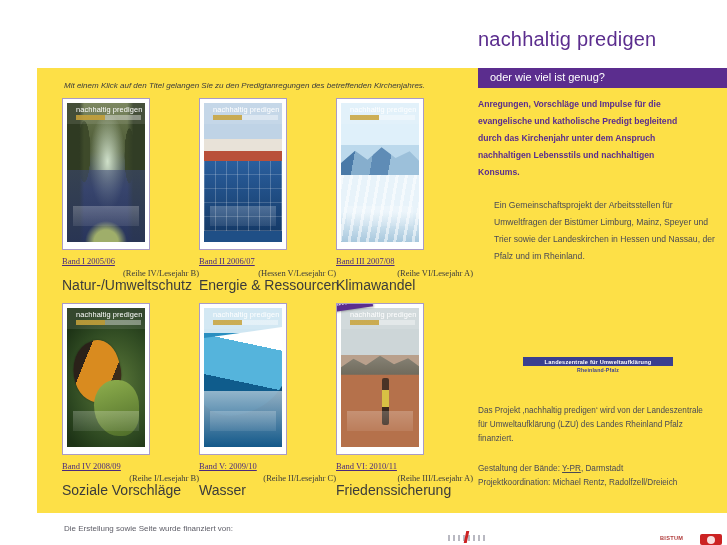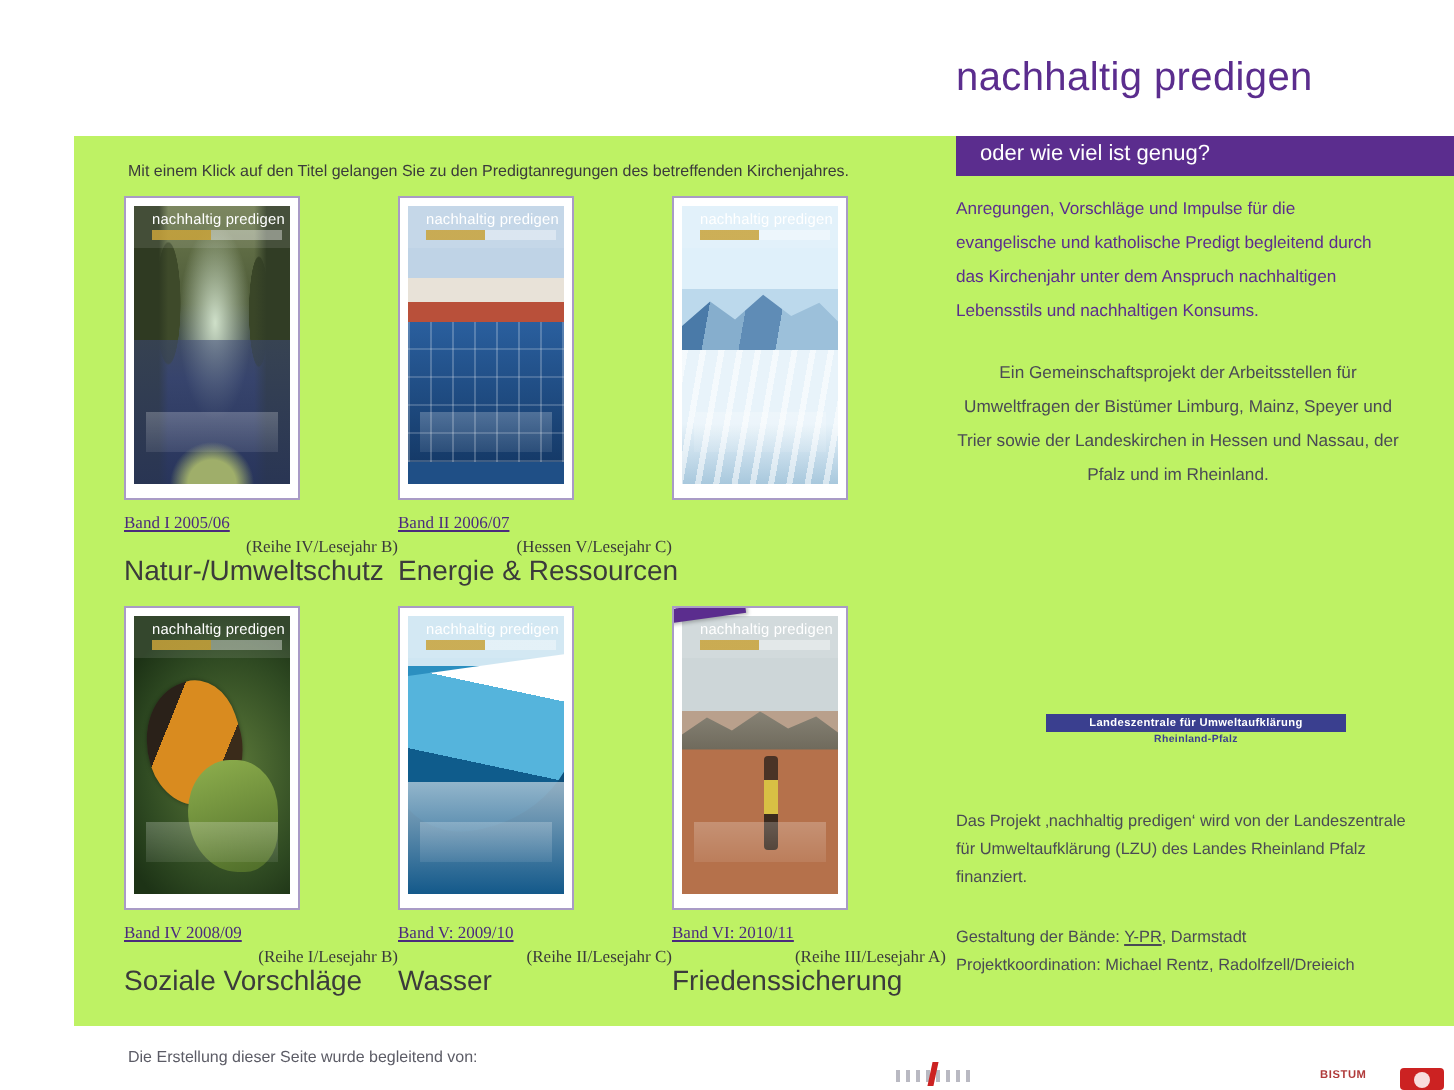--- a/index.html
+++ b/index.html
@@ -27,21 +27,21 @@
     white-space: nowrap;
   }
 
   
   .panel {
     position: absolute;
     left: 37px;
     top: 68px;
     width: 690px;
     height: 445px;
-    background: #bef264;
+    background: #fde047;
   }
 
   
   .subtitle-bar {
     position: absolute;
     left: 441px;
     top: 0px;
     width: 249px;
     height: 20px;
     background: #5b2d8e;
@@ -56,20 +56,21 @@
   }
 
   
   .intro-text {
     position: absolute;
     left: 27px;
     top: 13px;
     font-size: 8px;
     color: #3b3b3b;
     white-space: nowrap;
+    font-style: italic;
   }
 
   .books-grid {
     position: absolute;
     left: 25px;
     top: 30px;
     width: 410px;
   }
   .book-row {
     position: relative;
@@ -304,31 +305,30 @@
   .right-col {
     position: absolute;
     left: 441px;
     top: 28px;
     width: 240px;
   }
   .lead-para {
     font-size: 8.6px;
     line-height: 17px;
     color: #5b2d8e;
-    font-weight: normal;
+    font-weight: bold;
     margin: 0 0 14px 0;
     width: 218px;
   }
   .body-para {
     font-size: 8.6px;
     line-height: 17px;
     color: #4a4a55;
-    margin: 0;
+    margin: 16px;
     width: 222px;
-    text-align: center;
   }
 
   
   .logo-block {
     position: absolute;
     left: 441px;
     top: 288px;
     width: 240px;
     text-align: center;
   }
@@ -503,20 +503,25 @@
       <div class="book-cell c2">
         <div class="cover">
           <div class="cover-inner">
             <div class="cover-art art3"></div>
             <div class="cover-banner">
               <div class="bt">nachhaltig predigen</div>
               <div class="bs"></div>
             </div>
             <div class="cover-caption"></div>
           </div>
+        </div>
+        <div class="book-meta">
+          <a class="book-link">Band III 2007/08</a>
+          <span class="book-series">(Reihe VI/Lesejahr A)</span>
+          <span class="book-topic">Klimawandel</span>
         </div>
       </div>
 
     </div>
 
     <div class="book-row">
 
       <div class="book-cell c0">
         <div class="cover">
           <div class="cover-inner">
@@ -586,21 +591,21 @@
   </div>
 
   <div class="funding-block">
     <p class="funding-para">Das Projekt ‚nachhaltig predigen‘ wird von der Landeszentrale für Umweltaufklärung (LZU) des Landes Rheinland Pfalz finanziert.</p>
     <div class="credit-line"><span>Gestaltung der Bände: </span><a class="credit-link">Y-PR</a><span>, Darmstadt</span></div>
     <div class="credit-line">Projektkoordination: Michael Rentz, Radolfzell/Dreieich</div>
   </div>
 
 </div>
 
-<div class="footer-note">Die Erstellung dieser Seite wurde begleitend von:</div>
+<div class="footer-note">Die Erstellung sowie Seite wurde finanziert von:</div>
 
 <div class="footer-logo-a">
   <div class="mark"></div>
   <div class="tick"></div>
 </div>
 
 <div class="footer-logo-b">
   <div class="txt">BISTUM</div>
   <div class="badge"></div>
 </div>

